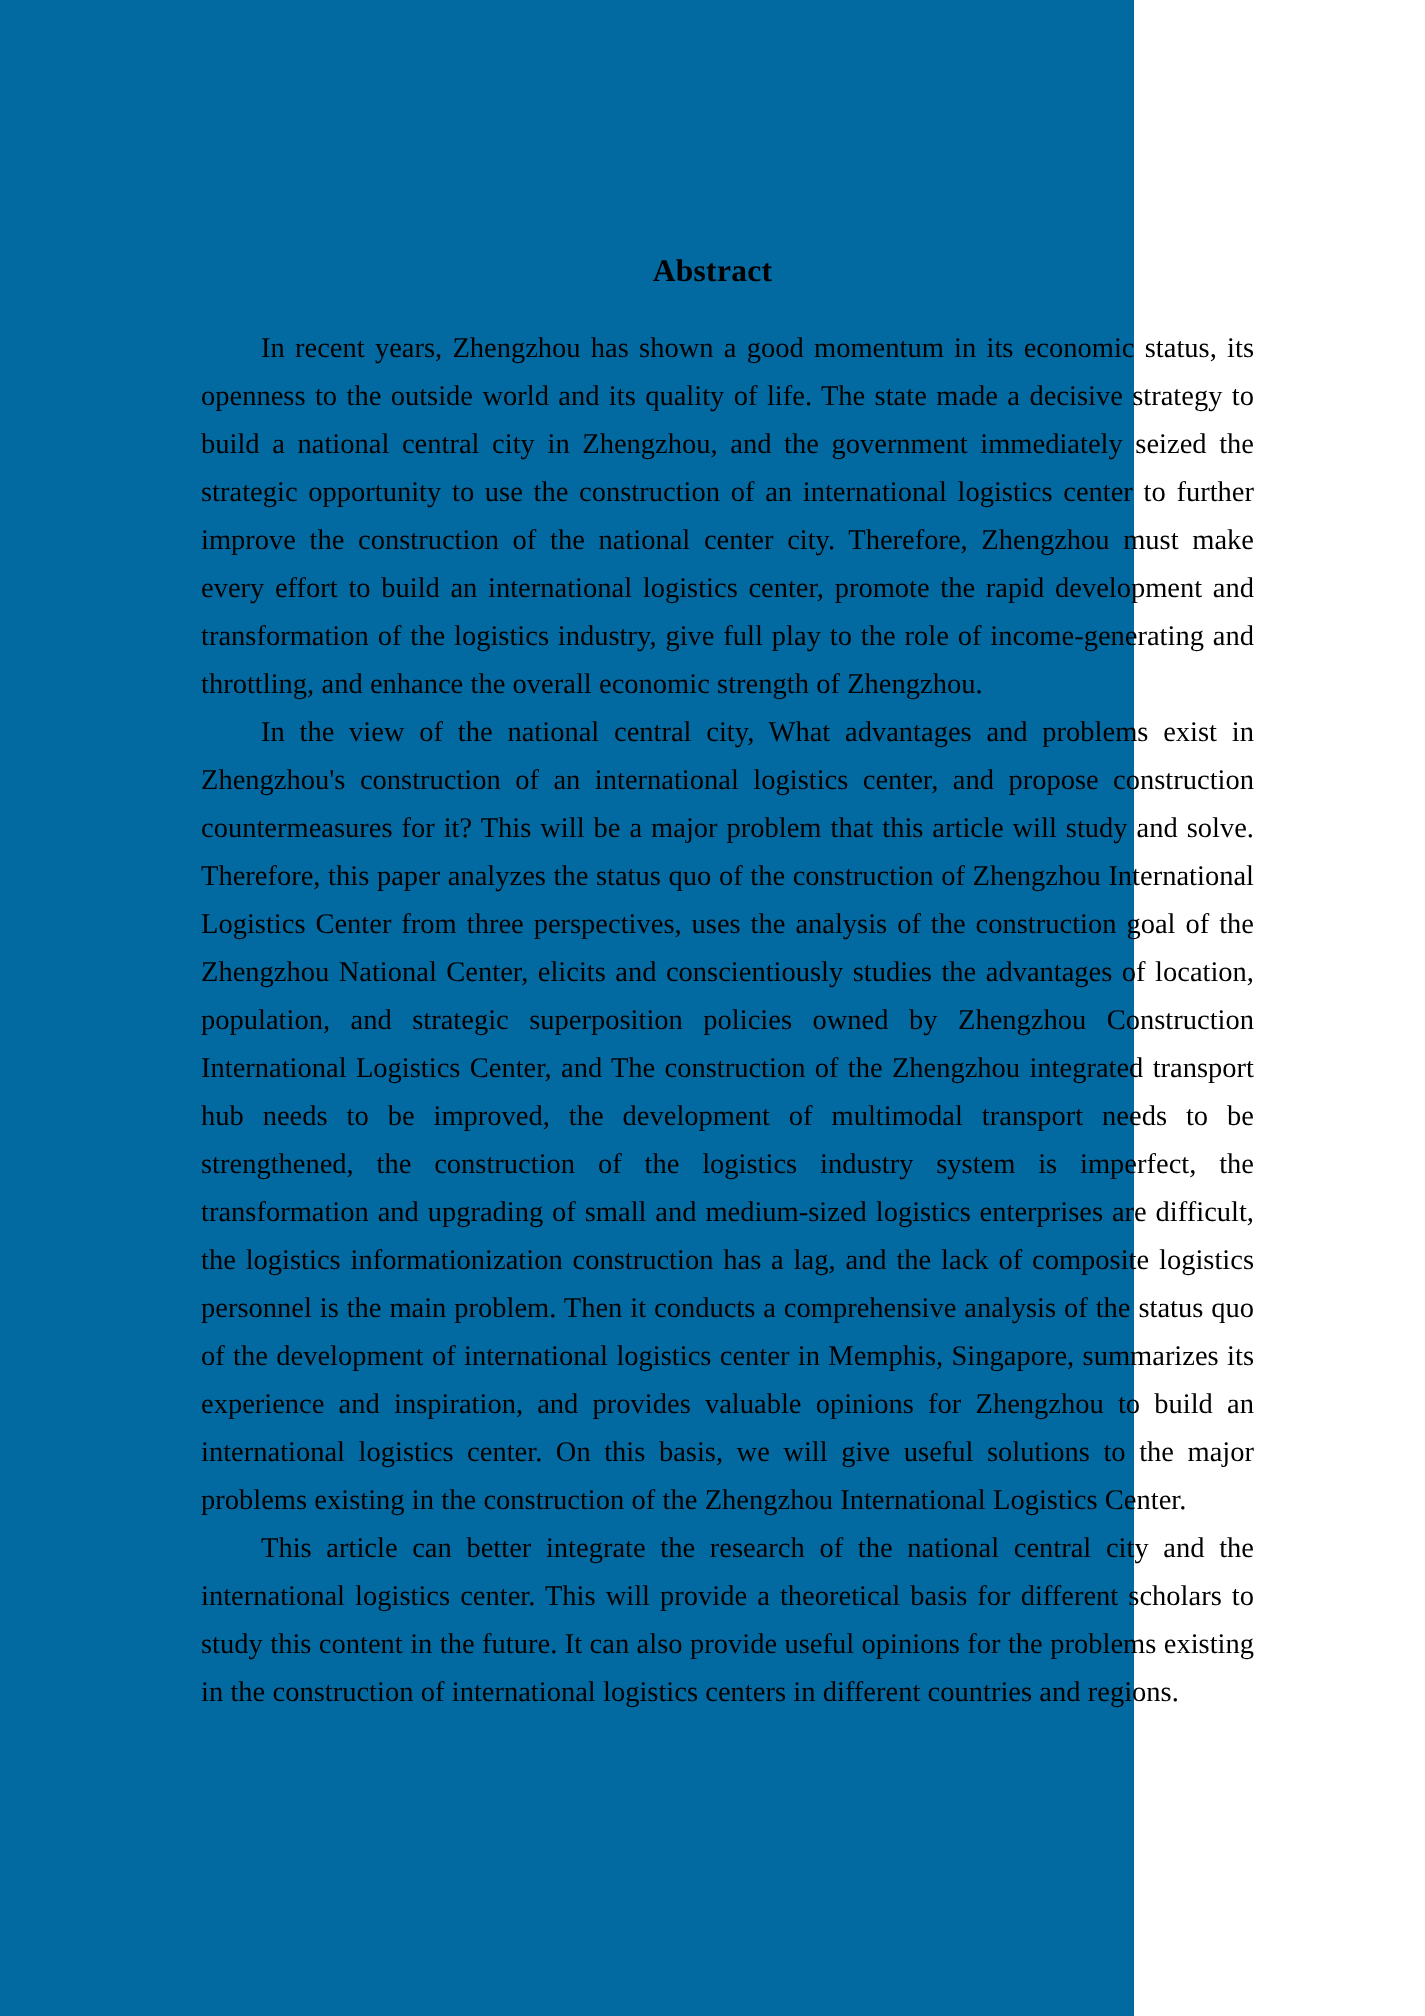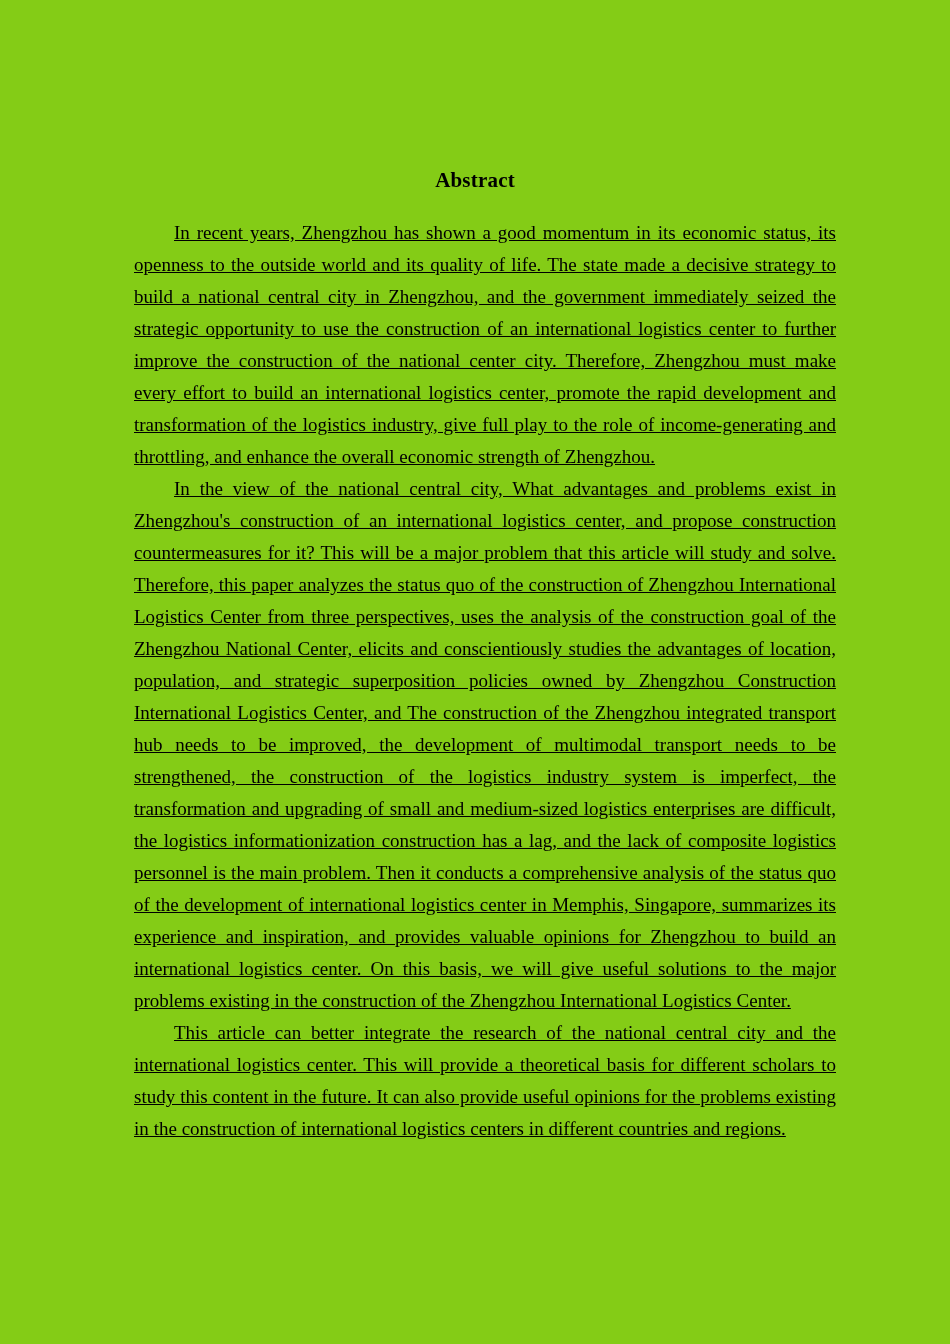--- a/index.html
+++ b/index.html
@@ -12,41 +12,40 @@
     height: 1344px;
     position: relative;
     font-family: "Liberation Serif", "DejaVu Serif", serif;
     color: #000000;
     overflow: hidden;
   }
   .page {
     position: absolute;
     left: 0;
     top: 0;
-    width: 950px;
+    width: 756px;
     height: 1344px;
-    background: #84cc16;
+    background: #0369a1;
   }
   .page-title {
     position: absolute;
     left: 0;
     top: 152px;
     width: 950px;
     text-align: center;
     font-size: 21px;
     font-weight: bold;
     letter-spacing: 0.2px;
     line-height: 28px;
   }
   .abstract-body {
     position: absolute;
     left: 134px;
     top: 217px;
     width: 702px;
-    text-decoration: underline;
   }
   .abstract-paragraph {
     margin: 0;
     text-align: justify;
     text-justify: inter-word;
     text-indent: 40px;
     font-size: 19px;
     line-height: 32px;
     
     text-align-last: left;

